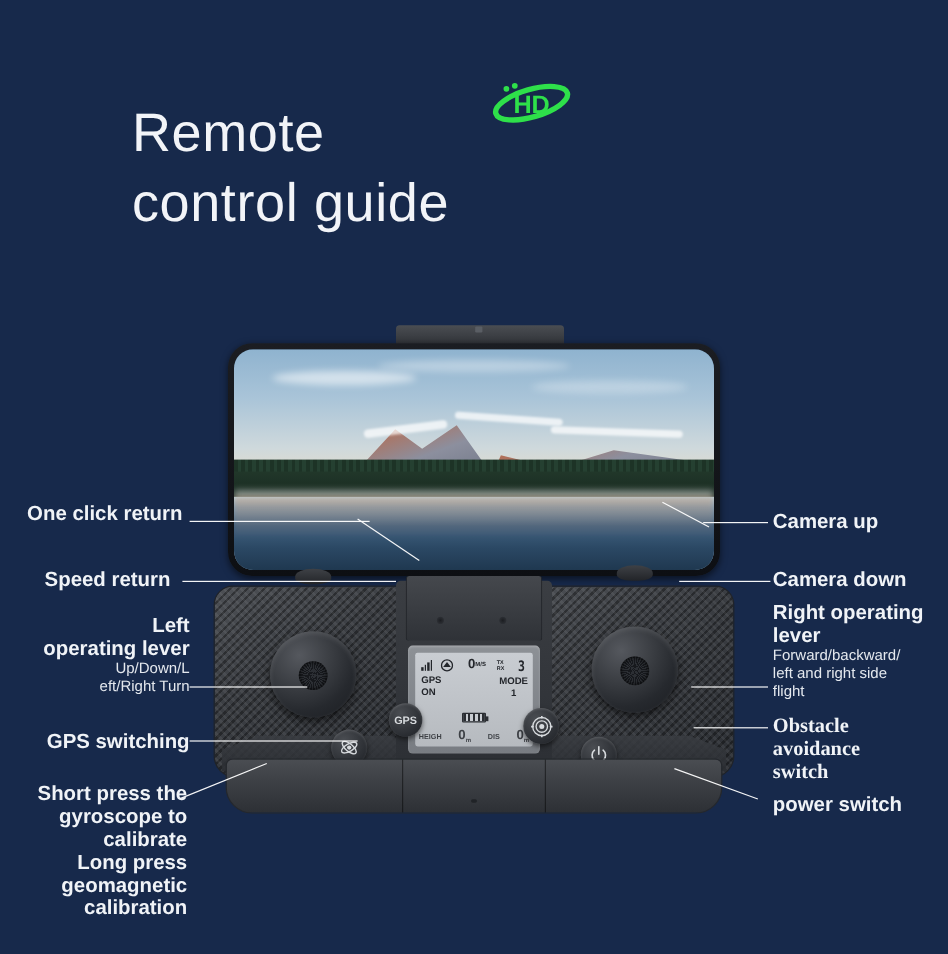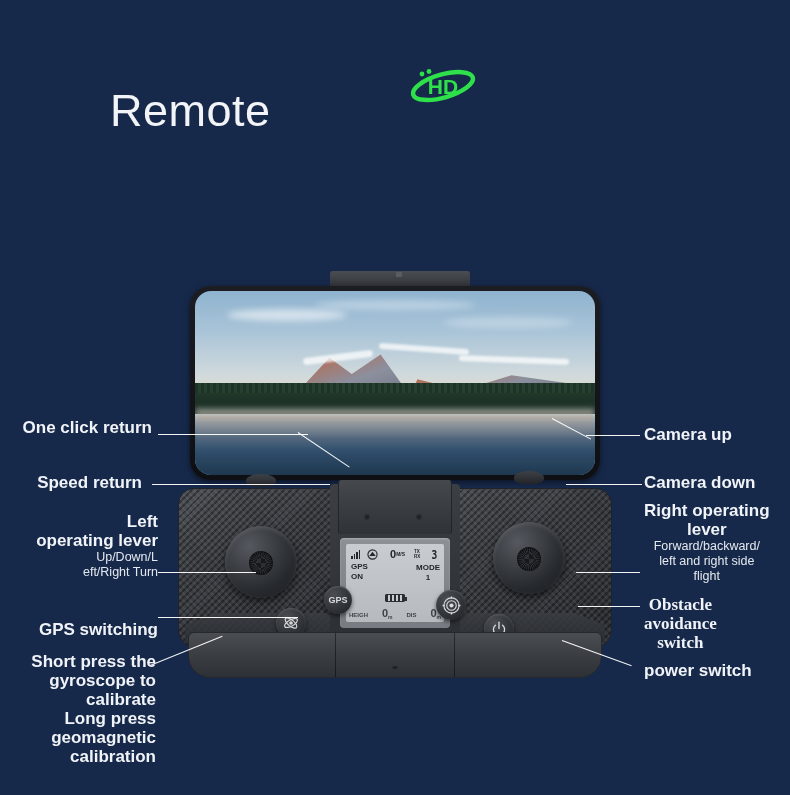--- a/index.html
+++ b/index.html
@@ -216,34 +216,35 @@
   }
   .base-seam { position:absolute; top:0; bottom:0; width:1px; background:rgba(0,0,0,.45); }
   .bs1 { left:146px; } .bs2 { right:146px; }
   .base-dot { position:absolute; left:50%; transform:translateX(-50%); bottom:8px;
     width:5px; height:3px; border-radius:2px; background:#202327; }
 
   
   .lbl { position:absolute; color:#f0f3f7; }
   .lbl .main { font-size:17px; font-weight:bold; line-height:19px; white-space:nowrap; }
   .lbl .sub  { font-size:12.5px; font-weight:400; line-height:15px; color:#e4e8ee; }
-  .lbl.right .main, .lbl.right .sub { text-align:center; }
+  .lbl.right .main, .lbl.right .sub { text-align:left; }
   .lbl.left  { text-align:right; }
 
   
   .leader { position:absolute; background:#ffffff; height:1px; opacity:.95; }
   .leader-d { position:absolute; height:1px; background:#ffffff; opacity:.95; transform-origin:left center; }
 
   svg.icn { display:block; }
 </style>
 </head>
 <body>
 
 <div id="title-block">
   <div class="title-line">Remote</div>
+  <div class="title-line">control guide</div>
 </div>
 
 <div id="hd-logo">
   <svg class="icn" width="70" height="42" viewBox="0 0 70 42">
     <ellipse cx="35" cy="22" rx="31" ry="11.5" fill="none" stroke="#2ee04a" stroke-width="4.5" transform="rotate(-16 35 22)"></ellipse>
     <circle cx="14" cy="10" r="2.4" fill="#2ee04a"></circle>
     <circle cx="21" cy="7.5" r="2.4" fill="#2ee04a"></circle>
     <text x="35" y="30" font-family="Liberation Sans, sans-serif" font-size="21" font-weight="bold" fill="#2ee04a" text-anchor="middle">HD</text>
   </svg>
 </div>
@@ -409,21 +410,21 @@
   <div class="main">Speed return</div>
 </div>
 
 <div class="lbl left" style="right:632px; top:512px;">
   <div class="main">Left</div>
   <div class="main">operating lever</div>
   <div class="sub">Up/Down/L</div>
   <div class="sub">eft/Right Turn</div>
 </div>
 
-<div class="lbl left" style="right:632px; top:608px;margin-top:12px;">
+<div class="lbl left" style="right:632px; top:608px;">
   <div class="main">GPS switching</div>
 </div>
 
 <div class="lbl left" style="right:634px; top:652px;">
   <div class="main">Short press the</div>
   <div class="main">gyroscope to</div>
   <div class="main">calibrate</div>
   <div class="main">Long press</div>
   <div class="main">geomagnetic</div>
   <div class="main">calibration</div>

